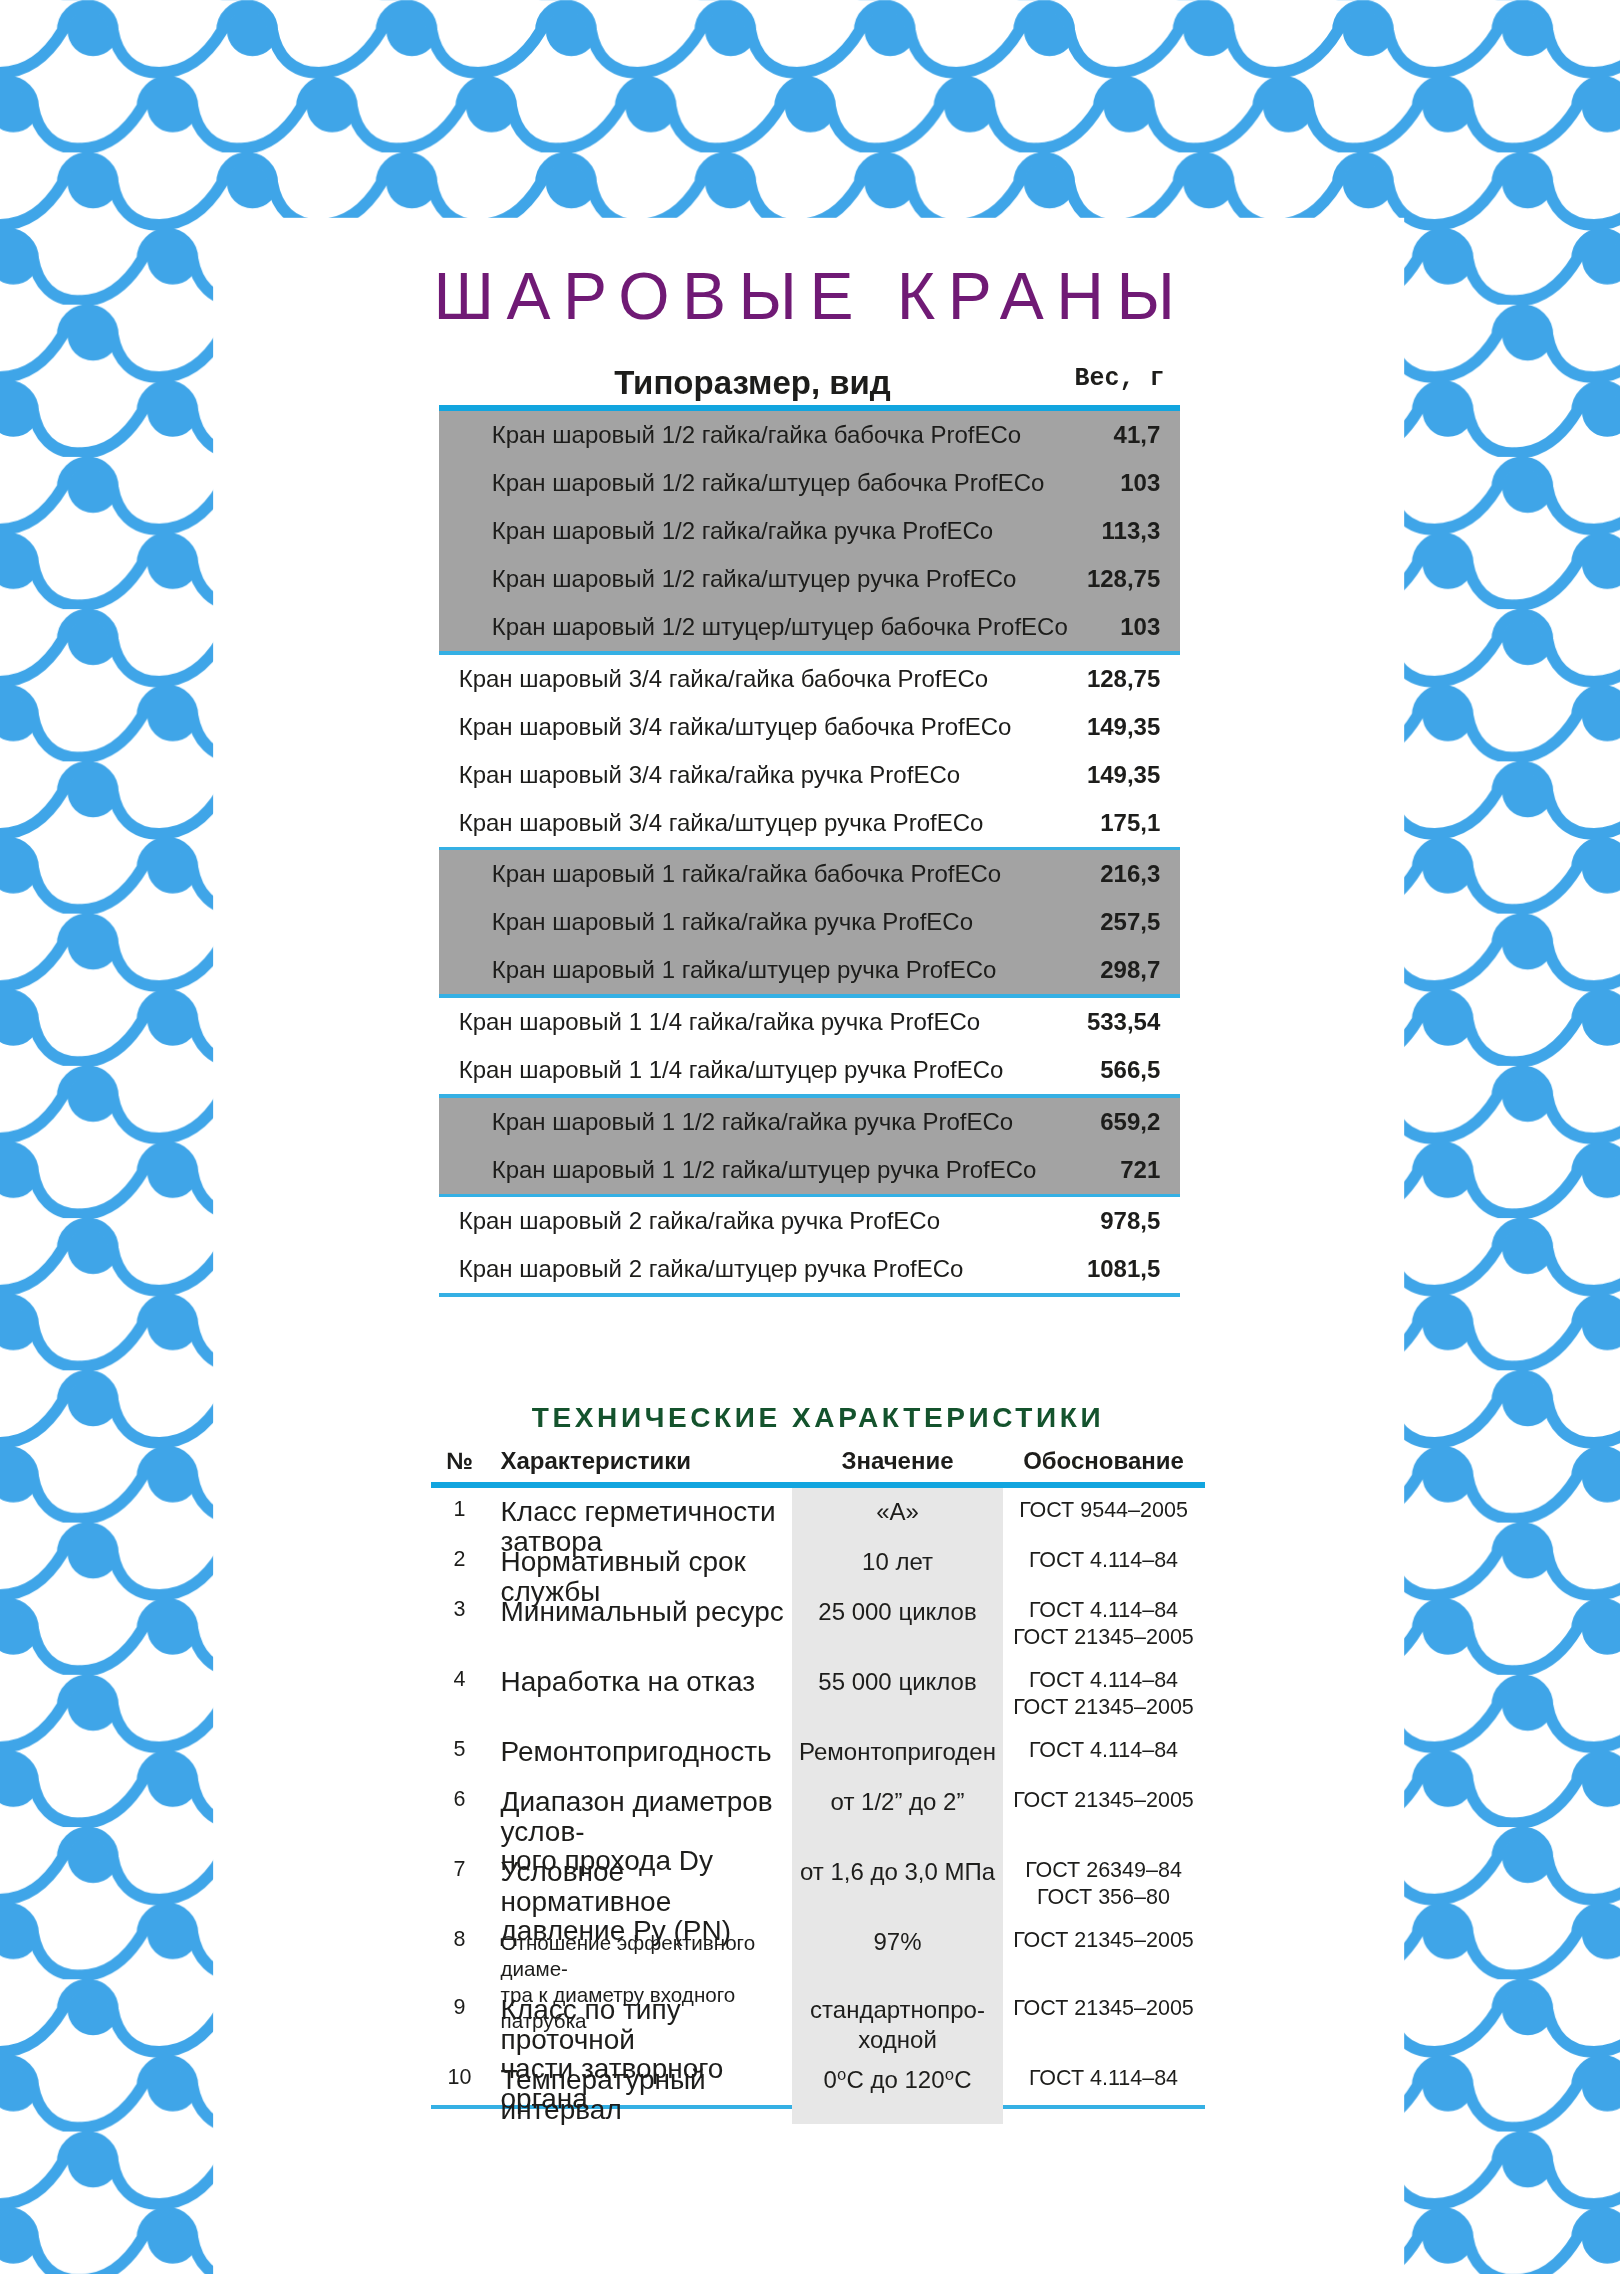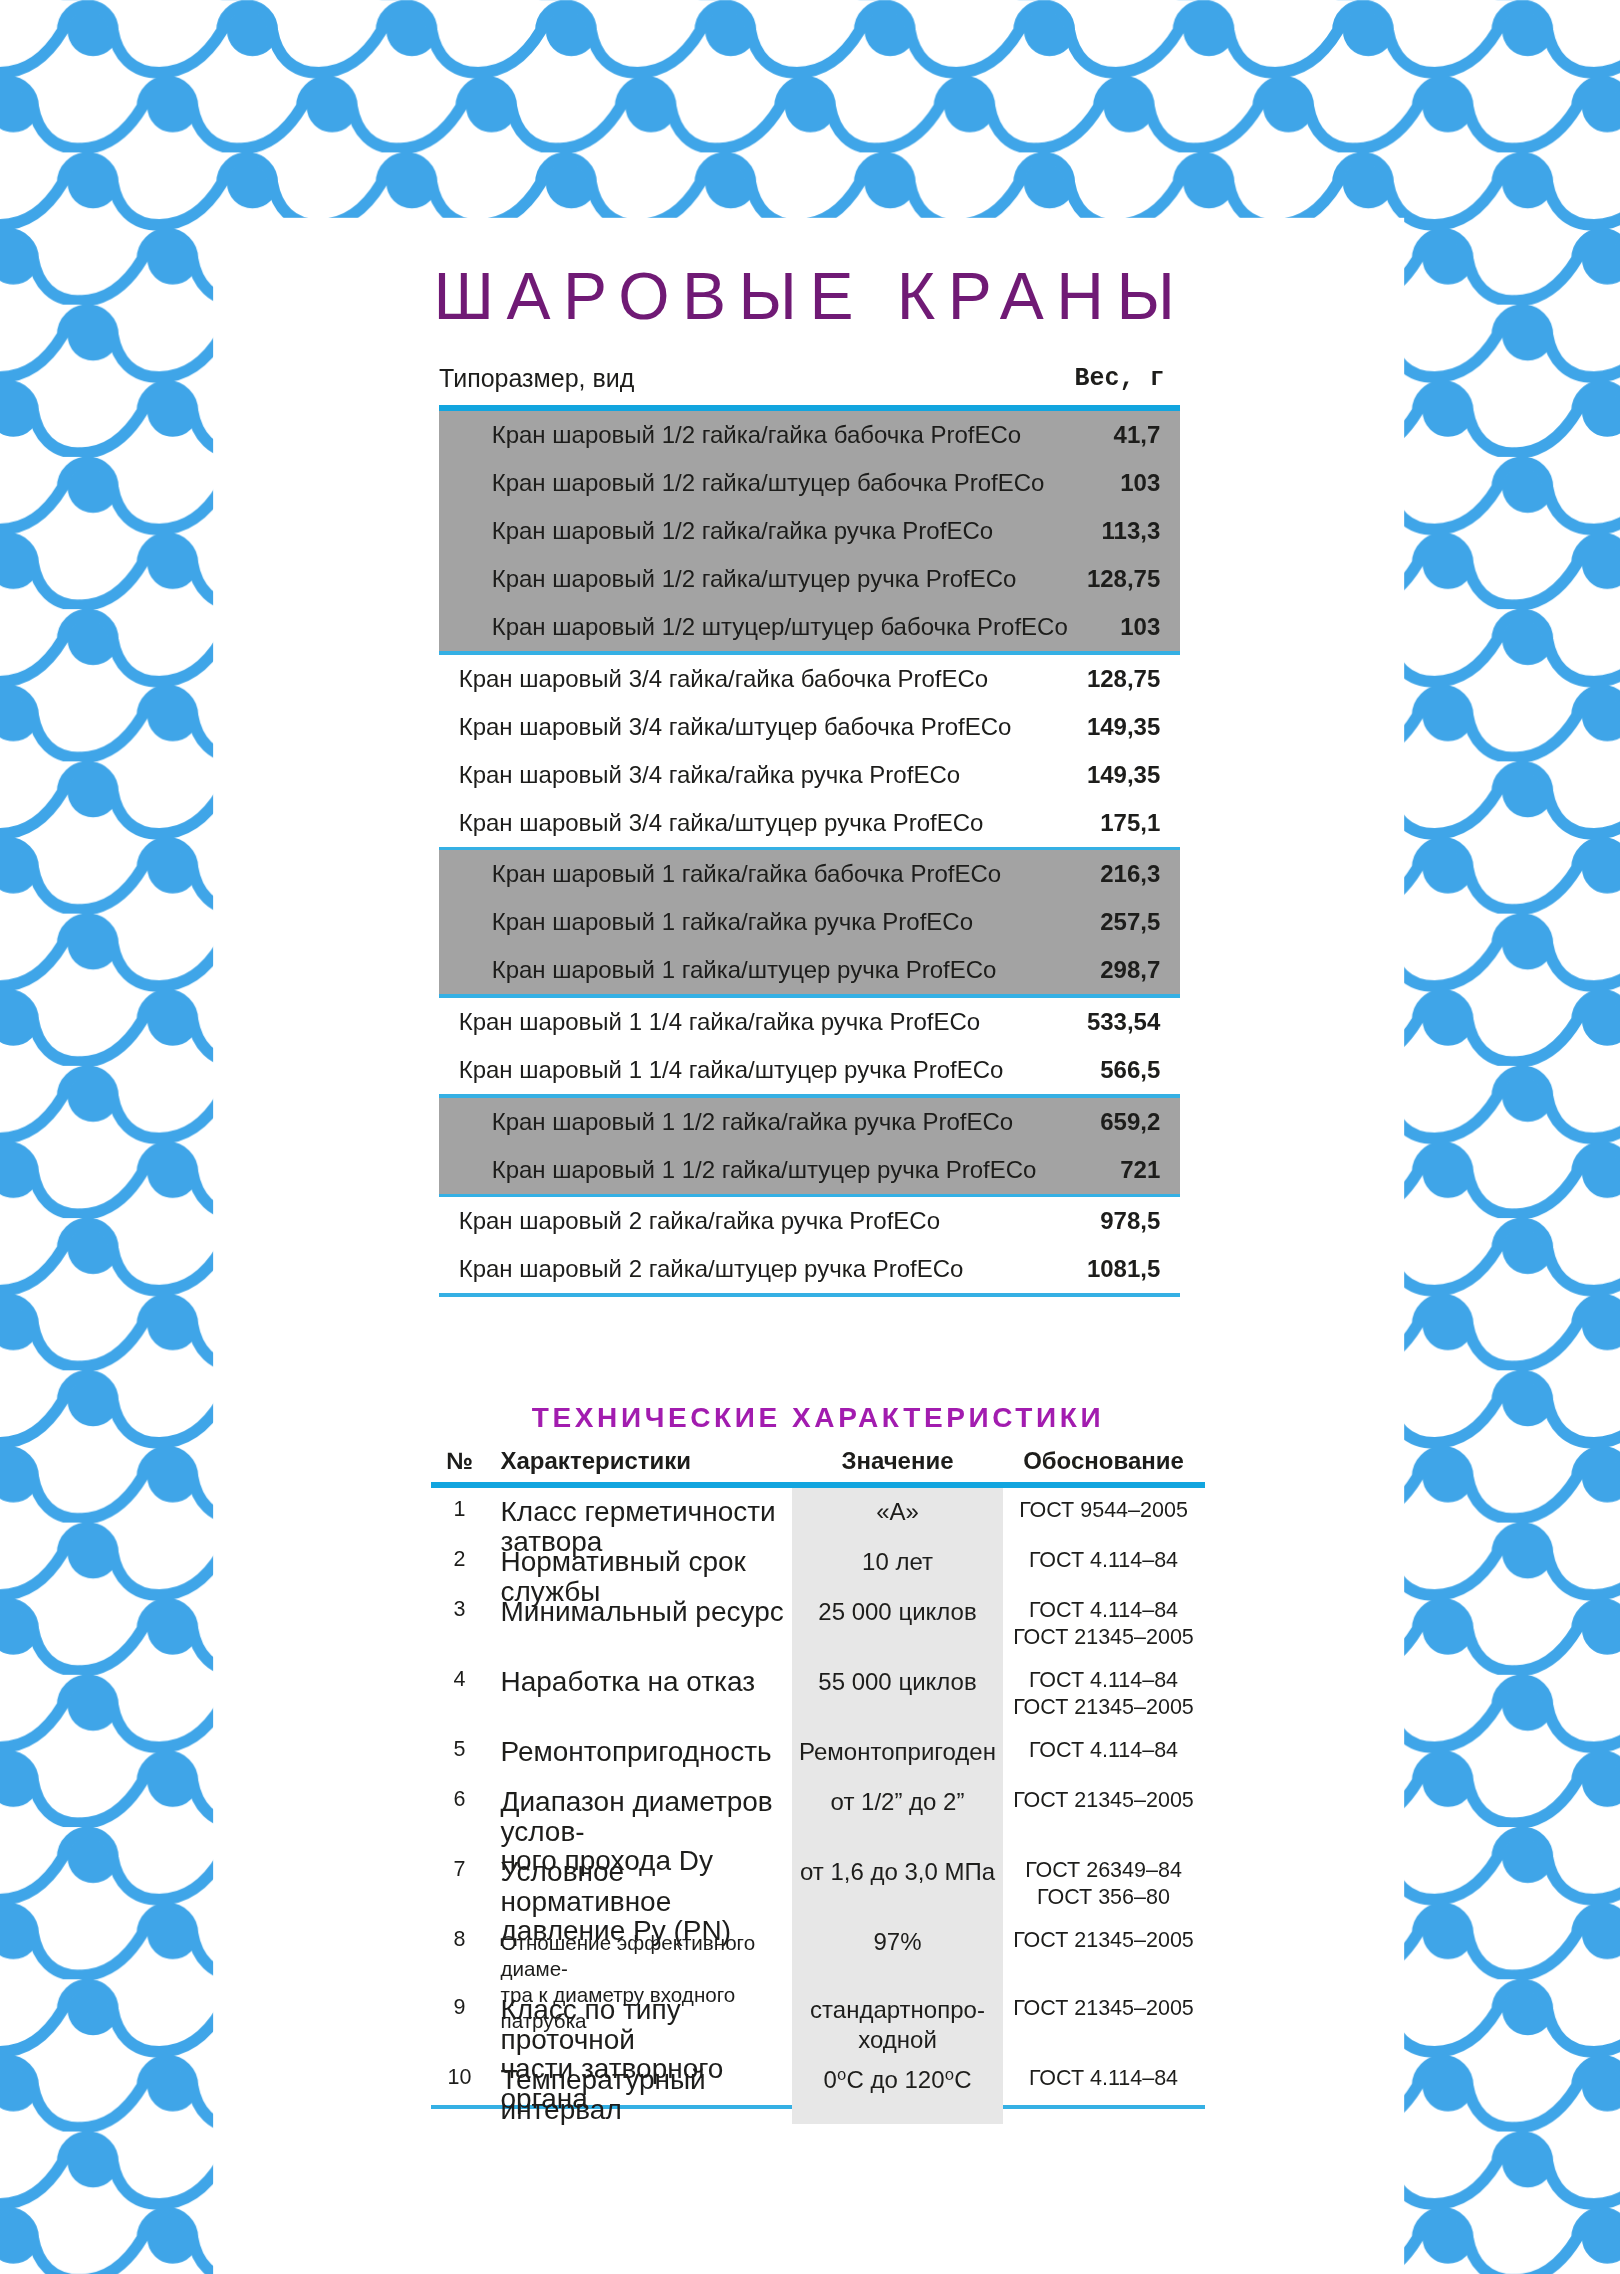--- a/index.html
+++ b/index.html
@@ -6,35 +6,35 @@
   .page{position:relative;width:1620px;height:2275px;overflow:hidden;background:#fff;
         font-family:"Liberation Sans","DejaVu Sans",sans-serif;color:#1d1d1b;}
   .wave-svg{position:absolute;left:0;top:0;}
 
   
   .page-title{position:absolute;left:421px;top:258px;width:779px;text-align:center;
     font-size:66px;font-weight:300;letter-spacing:12.5px;color:#701a75;white-space:nowrap;}
 
   
   .t1-header{position:absolute;left:439px;top:364px;width:741px;height:38px;}
-  .t1-h-type{position:absolute;left:0;width:627px;font-weight:normal;font-size:25px;}
+  .t1-h-type{position:absolute;left:0;width:627px;text-align:center;font-weight:bold;font-size:33px;}
   .t1-h-weight{position:absolute;left:609px;width:143px;text-align:center;font-weight:bold;font-size:25px;font-family:Liberation Mono, monospace;}
   .t1{position:absolute;left:439px;top:405px;width:741px;}
   .t1-topline{height:6.3px;background:#12a5df;}
   .t1-group.shaded{background:#a3a3a3;padding-left:33px;}
   .t1-row{height:48px;display:flex;align-items:center;justify-content:space-between;
           padding:0 19.7px;box-sizing:border-box;font-size:24px;}
   .t1-name{white-space:nowrap;}
   .t1-weight{font-weight:bold;text-align:right;}
   .t1-sep{height:3.6px;background:#35b0e4;}
   .t1-bottomline{height:3.6px;background:#35b0e4;}
 
   
   .tech-title{position:absolute;left:431px;top:1402px;width:774px;text-align:center;
-    font-size:28px;font-weight:bold;letter-spacing:3.6px;color:#a21caf;white-space:nowrap;}
+    font-size:28px;font-weight:bold;letter-spacing:3.6px;color:#14532d;white-space:nowrap;}
   .t2{position:absolute;left:431px;top:1440px;width:774px;}
   .t2-grid{display:grid;grid-template-columns:57px 304px 211px 201px;}
   .t2-header{height:42px;align-items:center;}
   .t2-header > div{font-weight:bold;font-size:24px;}
   .t2-h-num{text-align:center;}
   .t2-h-name{padding-left:12.5px;}
   .t2-h-value,.t2-h-basis{text-align:center;}
   .t2-line{height:6.3px;background:#12a5df;}
   .t2-row > div{box-sizing:border-box;padding-top:9px;}
   .t2-num{text-align:center;font-size:21.5px;}

